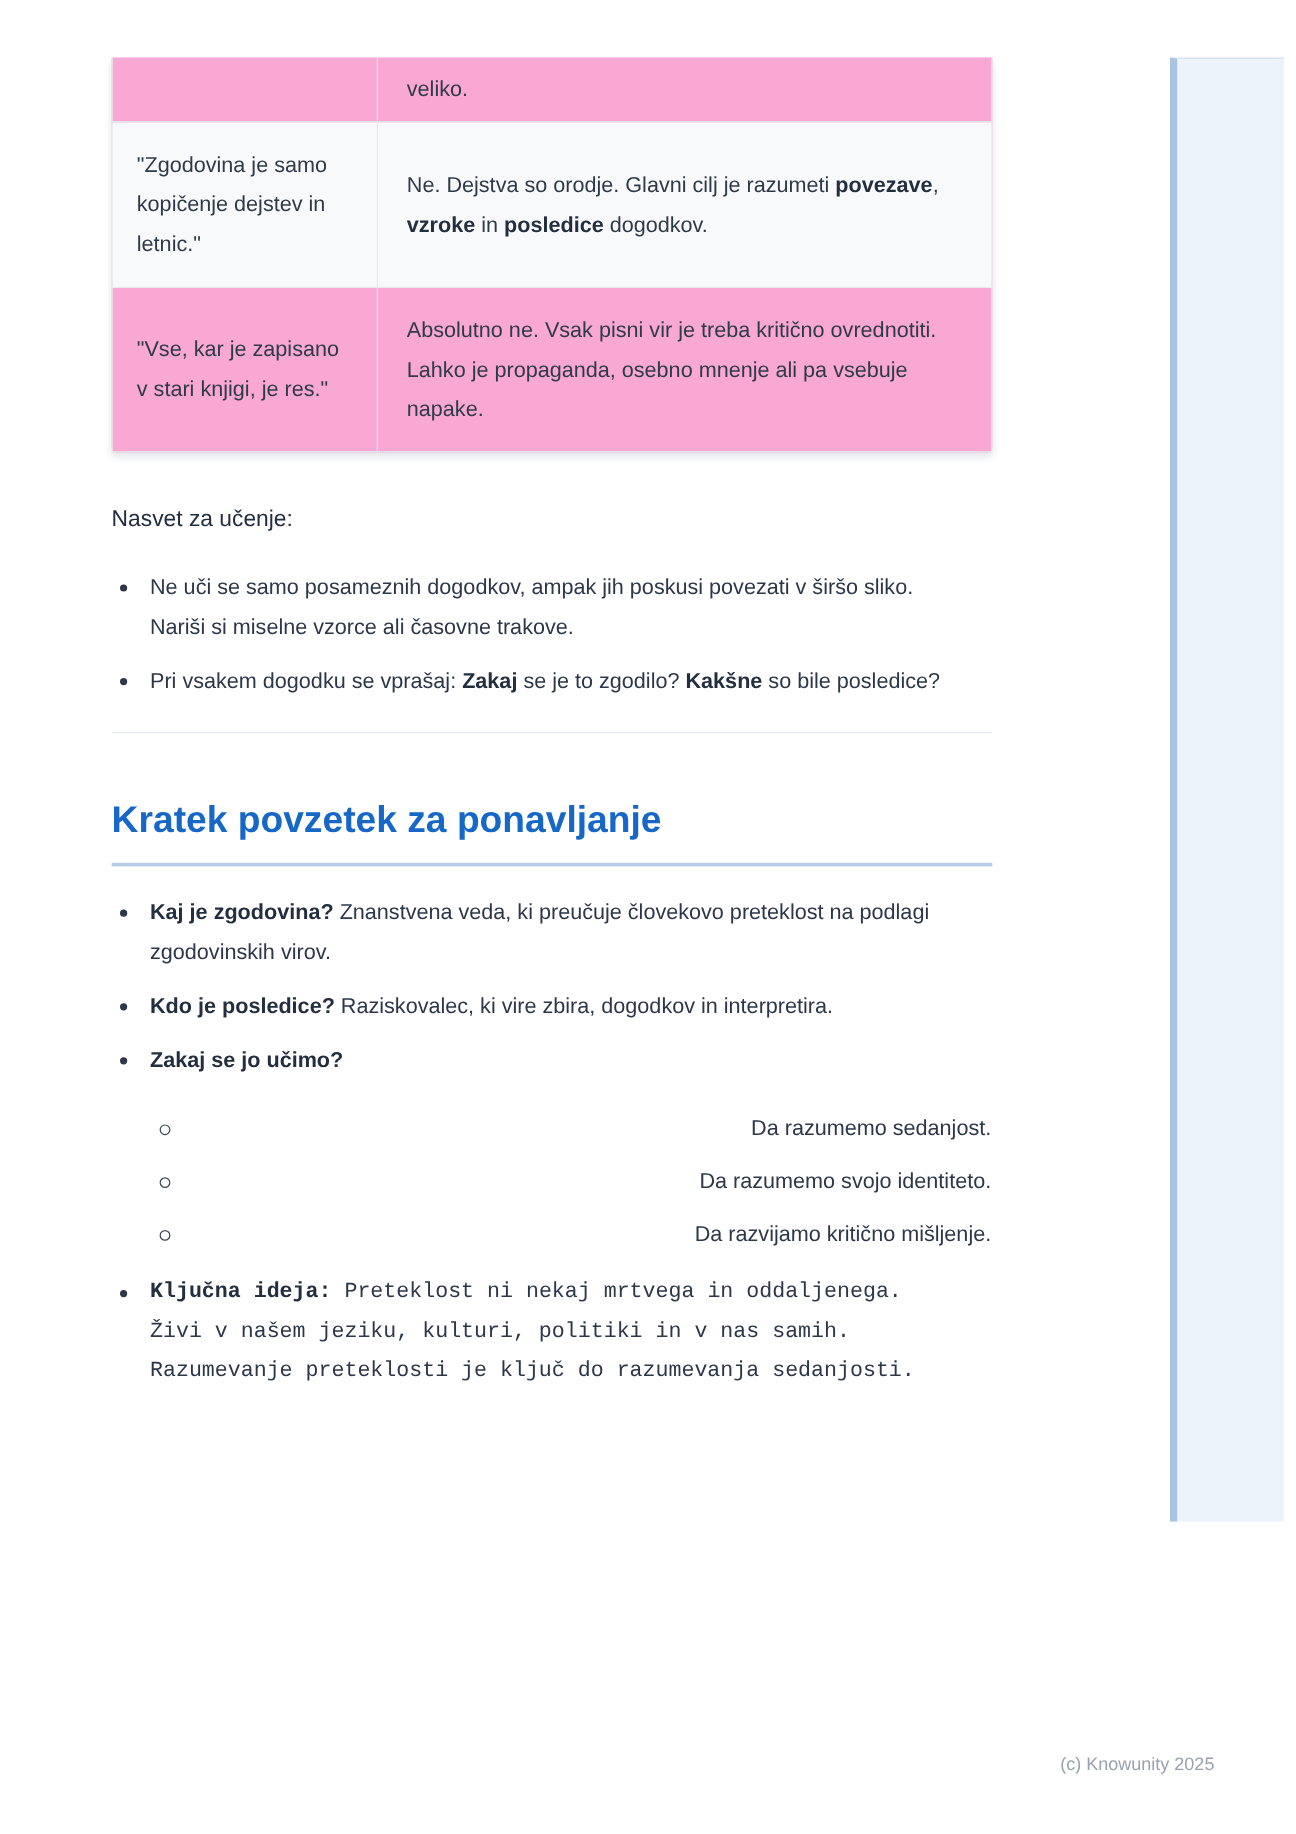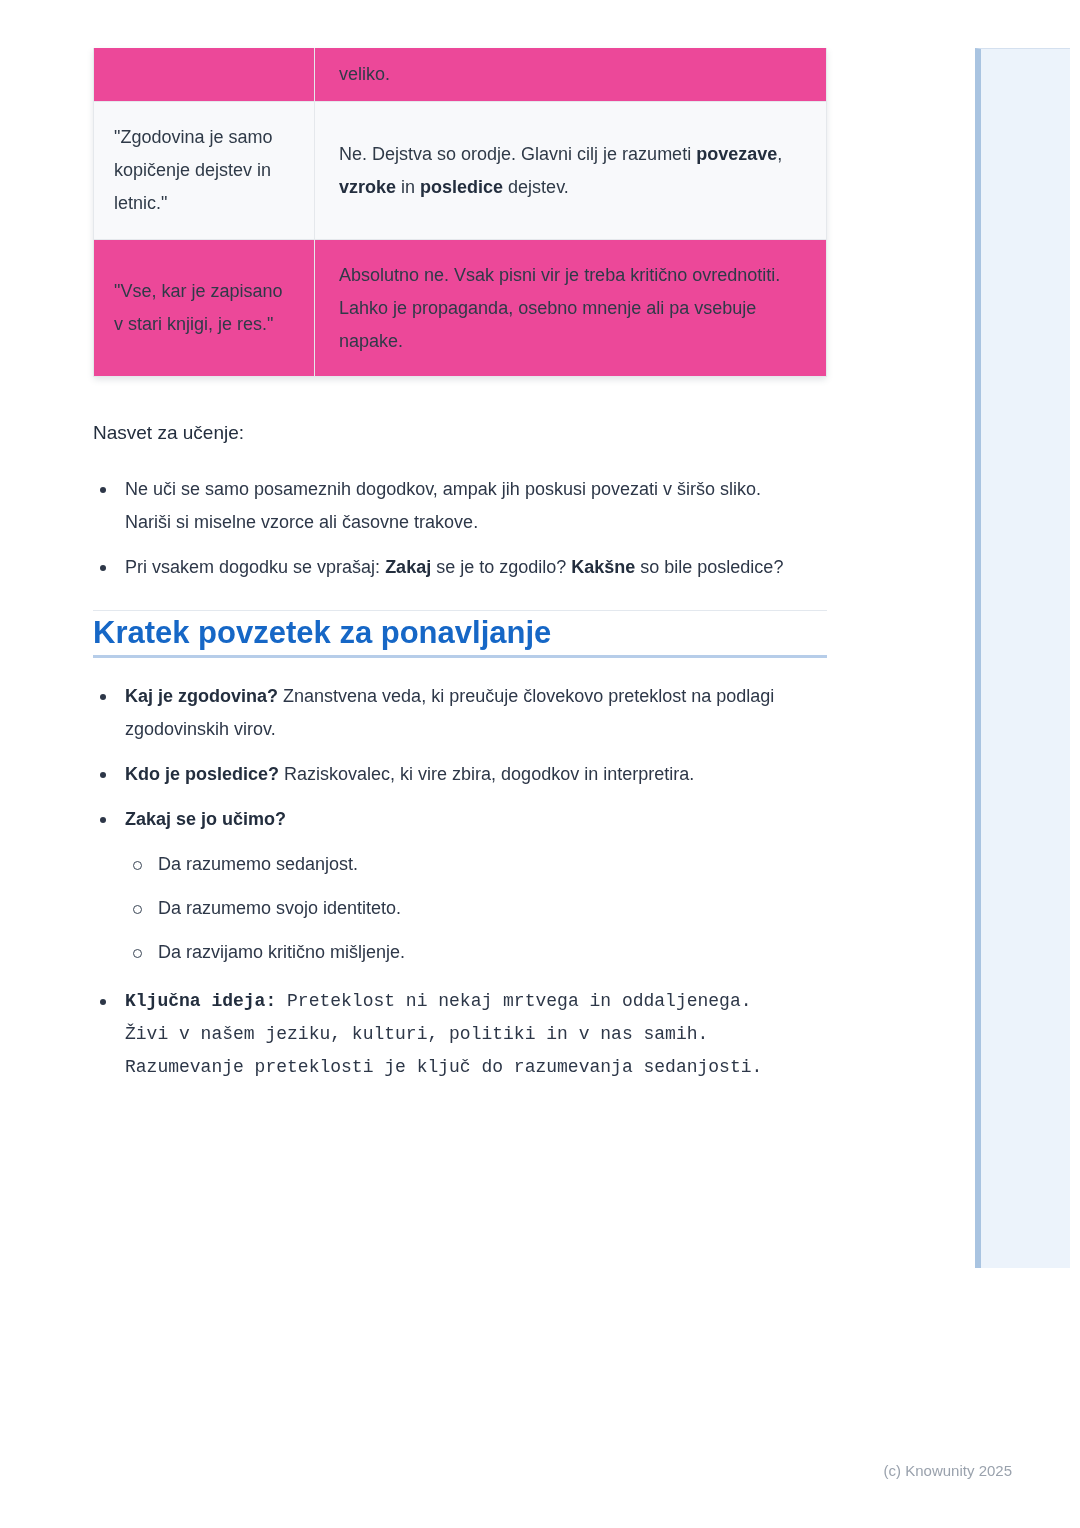--- a/index.html
+++ b/index.html
@@ -18,21 +18,21 @@
   
   table.notes {
     width:734px;
     border-collapse:separate;
     border-spacing:0;
     font-size:18px;
     line-height:33px;
     color:#2f3a48;
     box-shadow:0 3px 6px rgba(90,100,120,0.16);
     border-radius:0 0 4px 4px;
-    background:#ec4899;
+    background:#f9a8d4;
   }
   table.notes td {
     vertical-align:middle;
     border-bottom:1px solid #e5e8ec;
   }
   table.notes td.cell-left {
     width:222px;
     padding:10px 20px;
     border-left:1px solid #e5e8ec;
     border-right:1px solid #e5e8ec;
@@ -77,29 +77,30 @@
     border-radius:50%;
     border:1.5px solid #3a4656;
     background:transparent;
   }
   .divider {
     margin-top:26px;
     border-top:1px solid #e3e8ee;
     width:734px;
   }
   h2.summary-heading {
+    margin-top:50px;
     font-size:31px;
     line-height:44px;
     font-weight:bold;
     color:#1667c6;
-    padding-bottom:0;
+    padding-bottom:14px;
     border-bottom:3px solid #b6cde9;
   }
   .sum-list { margin-top:22px; }
-  .sublist { margin-top:12px; }
+  .sublist { margin-top:24px;text-align:right; }
   .sitem {
     position:relative;
     padding-left:33px;
     margin-top:11px;
     font-size:18px;
     line-height:33px;
   }
   .gap-top { margin-top:16px;font-family:Liberation Mono, monospace; }
   
   .side-panel {
@@ -126,21 +127,21 @@
 <div class="content">
 
   <table class="notes">
     <tbody>
       <tr class="row-1">
         <td class="cell-left"></td>
         <td class="cell-right"><span>veliko.</span></td>
       </tr>
       <tr class="row-2">
         <td class="cell-left">"Zgodovina je samo kopičenje dejstev in letnic."</td>
-        <td class="cell-right"><span>Ne. Dejstva so orodje. Glavni cilj je razumeti </span><b>povezave</b><span>, </span><b>vzroke</b><span> in </span><b>posledice</b><span> dejstev.</span></td>
+        <td class="cell-right"><span>Ne. Dejstva so orodje. Glavni cilj je razumeti </span><b>povezave</b><span>, </span><b>vzroke</b><span> in </span><b>posledice</b><span> dogodkov.</span></td>
       </tr>
       <tr class="row-3">
         <td class="cell-left">"Vse, kar je zapisano v stari knjigi, je res."</td>
         <td class="cell-right"><span>Absolutno ne. Vsak pisni vir je treba kritično ovrednotiti. Lahko je propaganda, osebno mnenje ali pa vsebuje napake.</span></td>
       </tr>
     </tbody>
   </table>
 
   <div class="section-label">Nasvet za učenje:</div>
 

